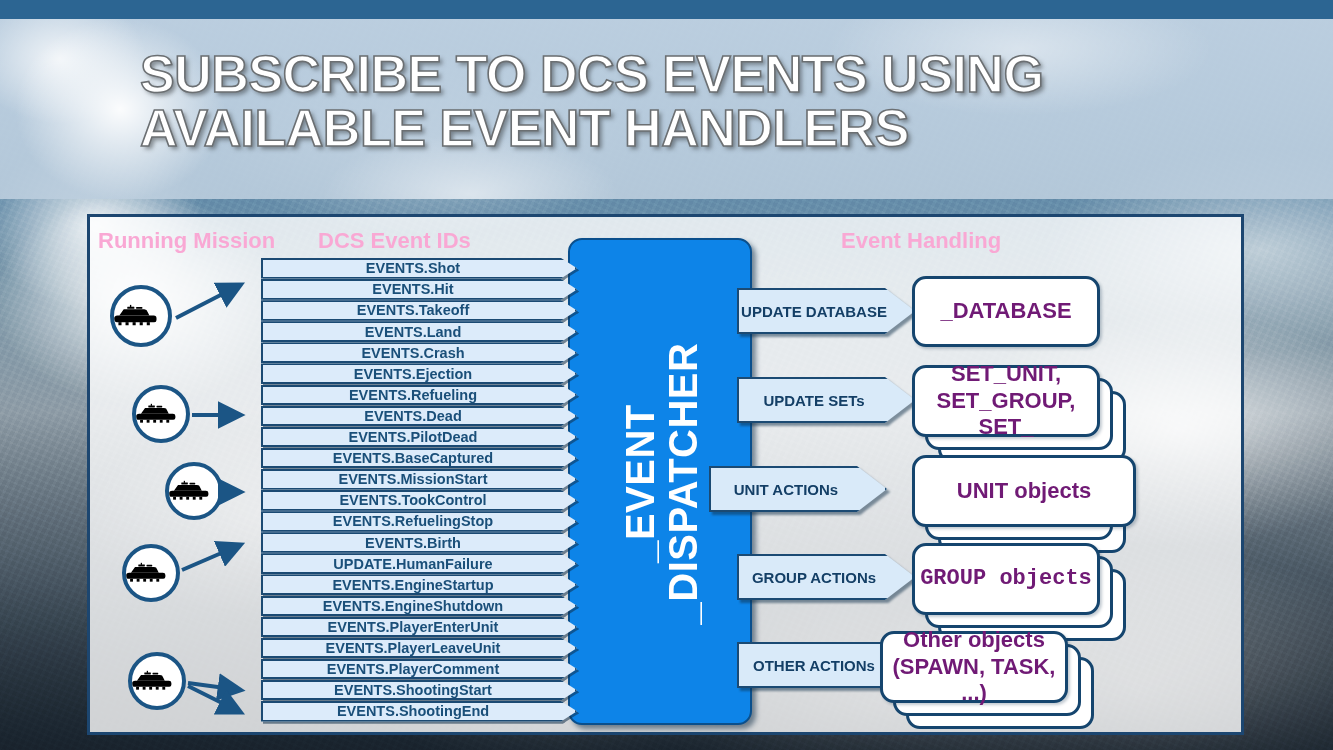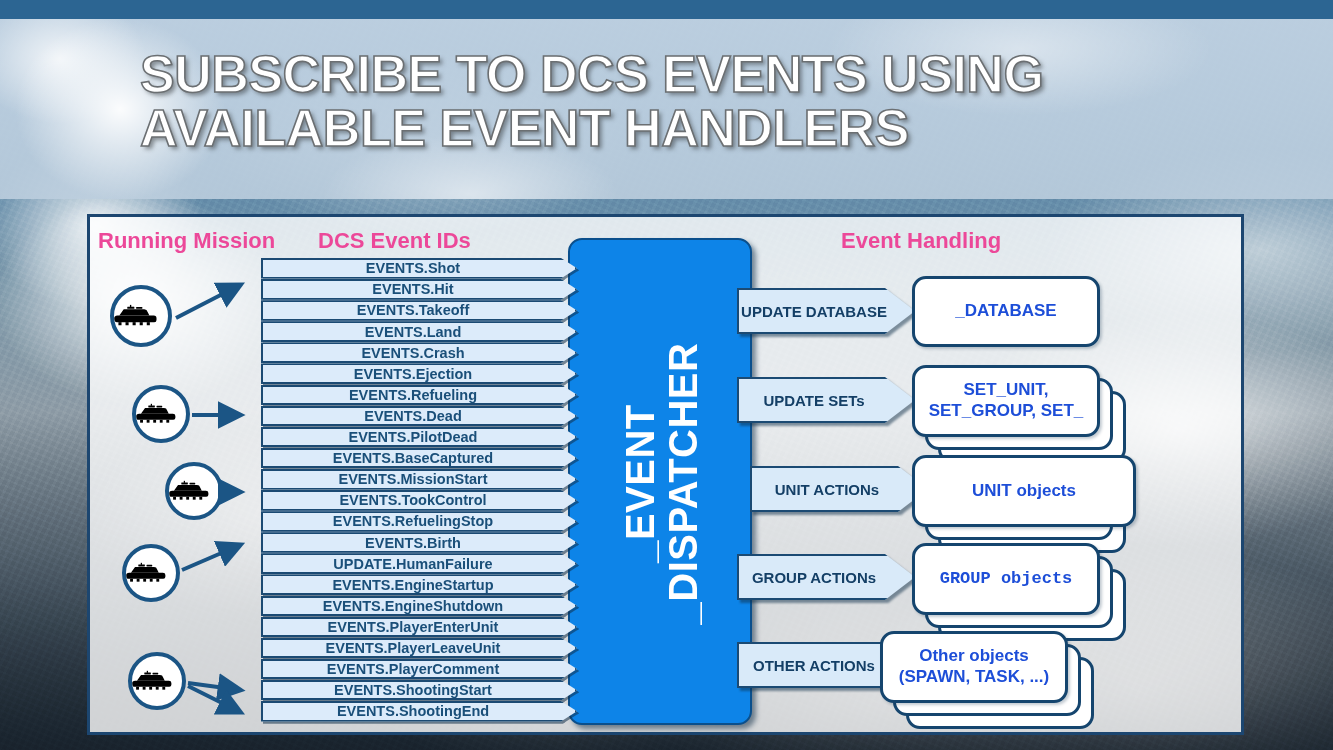--- a/index.html
+++ b/index.html
@@ -75,21 +75,21 @@
 
   
   .panel {
     position:absolute; left:87px; top:214px; width:1157px; height:521px;
     border:3px solid #1c4670;
     background:rgba(255,255,255,0.80);
   }
 
   
   .col-head {
-    position:absolute; color:#ec4899;
+    position:absolute; color:#f9a8d4;
     font-size:22px; font-weight:bold; white-space:nowrap;text-align:right;
   }
   #head-running { left:98px; top:228px; }
   #head-eventids { left:318px; top:228px; }
   #head-handling { left:841px; top:228px; }
 
   
   .tank {
     position:absolute; border-radius:50%;
     background:#ffffff; border:4px solid #1b5585;
@@ -163,21 +163,21 @@
 
   .card-stack { position:absolute; }
   .card {
     position:absolute; border:3px solid #15456e; border-radius:14px;
     background:#ffffff;
   }
   .card.back { background:#ffffff; }
   .card.front {
     display:flex; align-items:center; justify-content:center;
     text-align:center;
-    font-size:17px; font-weight:bold; color:#1d4ed8;
+    font-size:22px; font-weight:bold; color:#701a75;
     line-height:1.22; white-space:pre-line;
     box-shadow: 2px 2px 3px rgba(16,48,74,0.25);
   }
 </style>
 </head>
 <body>
 
 <div id="slide">
 
   <div class="sky"></div>
@@ -412,21 +412,21 @@
       <div class="action-arrow hrow" style="left: 737px; top: 377px;">
         <div class="shape"></div>
         <div class="lbl">UPDATE SETs</div>
       </div>
       <div class="card-stack" style="left: 912px; top: 365px; width: 220px; height: 100px;">
         <div class="card back" style="left: 26px; top: 26px; width: 188px; height: 72px;"></div>
         <div class="card back" style="left: 13px; top: 13px; width: 188px; height: 72px;"></div>
         <div class="card front" style="left: 0px; top: 0px; width: 188px; height: 72px;">SET_UNIT,
 SET_GROUP, SET_</div>
       </div>
-      <div class="action-arrow hrow" style="left: 750px; top: 466px; border-radius: 11px;">
+      <div class="action-arrow hrow" style="left: 709px; top: 466px; border-radius: 11px;">
         <div class="shape"></div>
         <div class="lbl">UNIT ACTIONs</div>
       </div>
       <div class="card-stack" style="left: 912px; top: 455px; width: 220px; height: 100px;">
         <div class="card back" style="left: 26px; top: 26px; width: 188px; height: 72px;"></div>
         <div class="card back" style="left: 13px; top: 13px; width: 188px; height: 72px;"></div>
         <div class="card front" style="left: 0px; top: 0px; width: 224px; height: 72px;">UNIT objects</div>
       </div>
       <div class="action-arrow hrow" style="left: 737px; top: 554px;">
         <div class="shape"></div>

